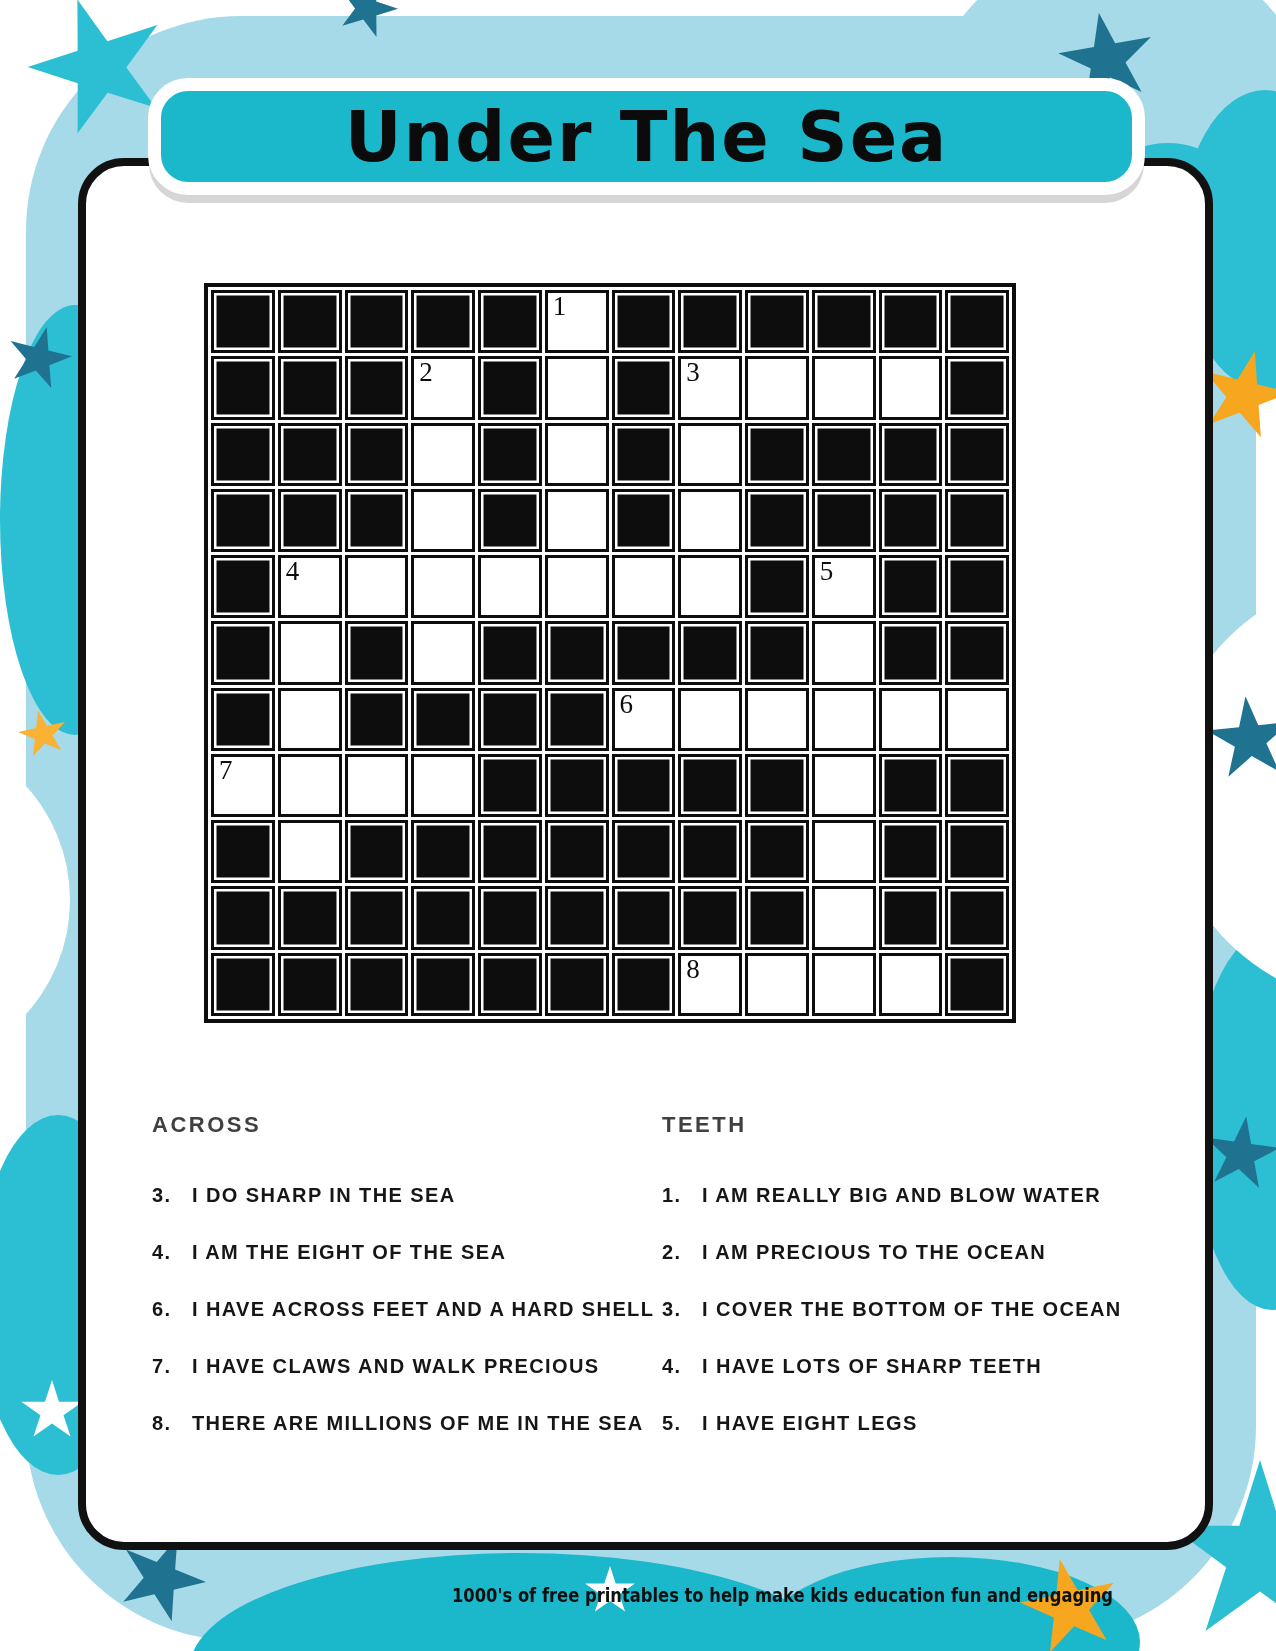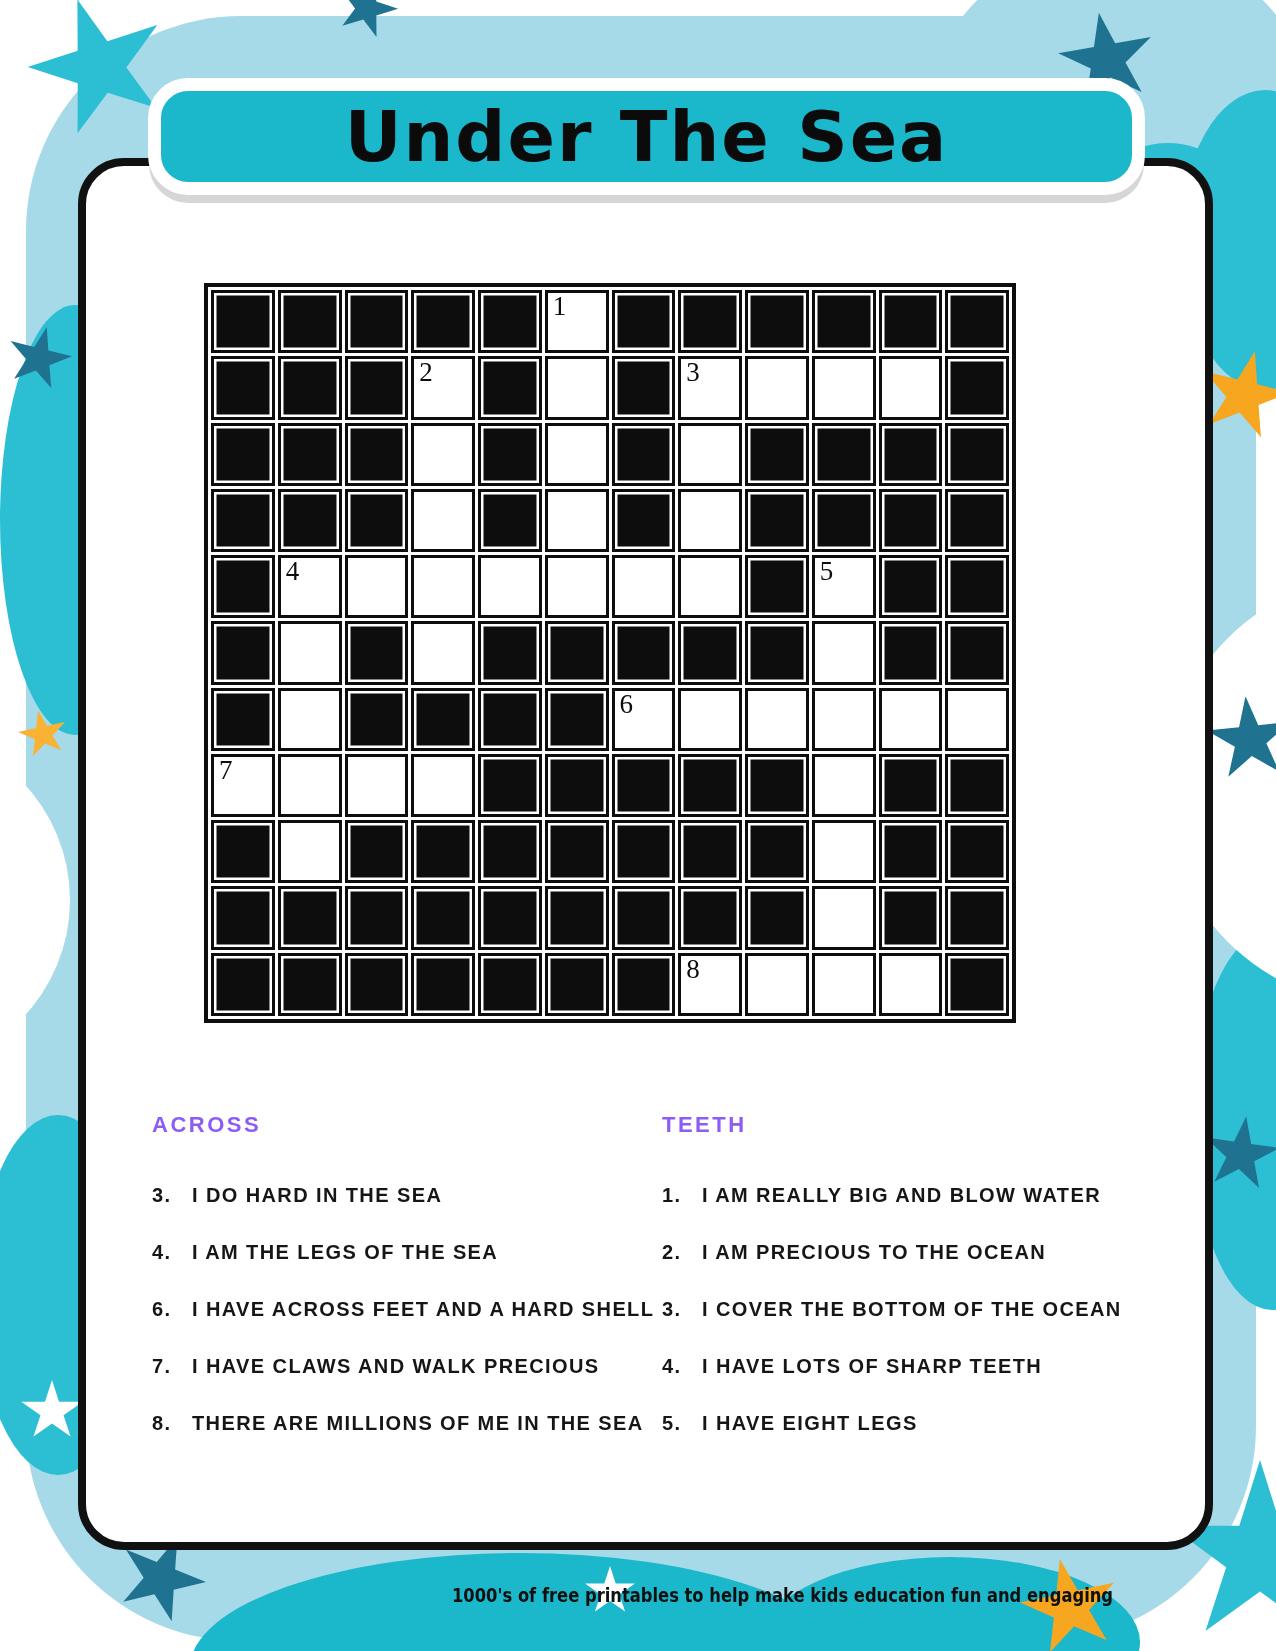--- a/index.html
+++ b/index.html
@@ -80,21 +80,21 @@
   .cellnum{
     position:absolute;top:-3px;left:5px;
     font-family:"Liberation Serif","DejaVu Serif",serif;
     font-size:27px;color:var(--ink);line-height:1.2;
   }
   
   .clues{position:absolute;z-index:4;color:#161616;}
   .clues-across{left:152px;top:1112px;width:500px;}
   .clues-down{left:662px;top:1112px;width:500px;}
   .clue-heading{
-    font-size:22px;font-weight:700;letter-spacing:2.5px;color:#8b5cf6;
+    font-size:22px;font-weight:700;letter-spacing:2.5px;color:#404040;
   }
   .clue-list{margin-top:44px;display:flex;flex-direction:column;gap:31px;}
   .clue-item{display:flex;font-size:20px;letter-spacing:1.4px;line-height:26px;font-weight:600;}
   .clue-num{width:40px;flex:0 0 40px;}
   .clue-text{white-space:nowrap;}
   
   .footer-left{
     position:absolute;left:146px;top:1566px;z-index:5;display:flex;align-items:flex-start;
   }
   .footer-logo{
@@ -301,25 +301,25 @@
       <div class="cell white"></div>
       <div class="cell white"></div>
       <div class="cell black"></div>
     </div>
 
   <div class="clues clues-across">
     <div class="clue-heading">ACROSS</div>
     <div class="clue-list">
         <div class="clue-item">
           <span class="clue-num">3.</span>
-          <span class="clue-text">I DO HARD IN THE SEA</span>
+          <span class="clue-text">I DO SHARP IN THE SEA</span>
         </div>
         <div class="clue-item">
           <span class="clue-num">4.</span>
-          <span class="clue-text">I AM THE LEGS OF THE SEA</span>
+          <span class="clue-text">I AM THE EIGHT OF THE SEA</span>
         </div>
         <div class="clue-item">
           <span class="clue-num">6.</span>
           <span class="clue-text">I HAVE ACROSS FEET AND A HARD SHELL</span>
         </div>
         <div class="clue-item">
           <span class="clue-num">7.</span>
           <span class="clue-text">I HAVE CLAWS AND WALK PRECIOUS</span>
         </div>
         <div class="clue-item">

